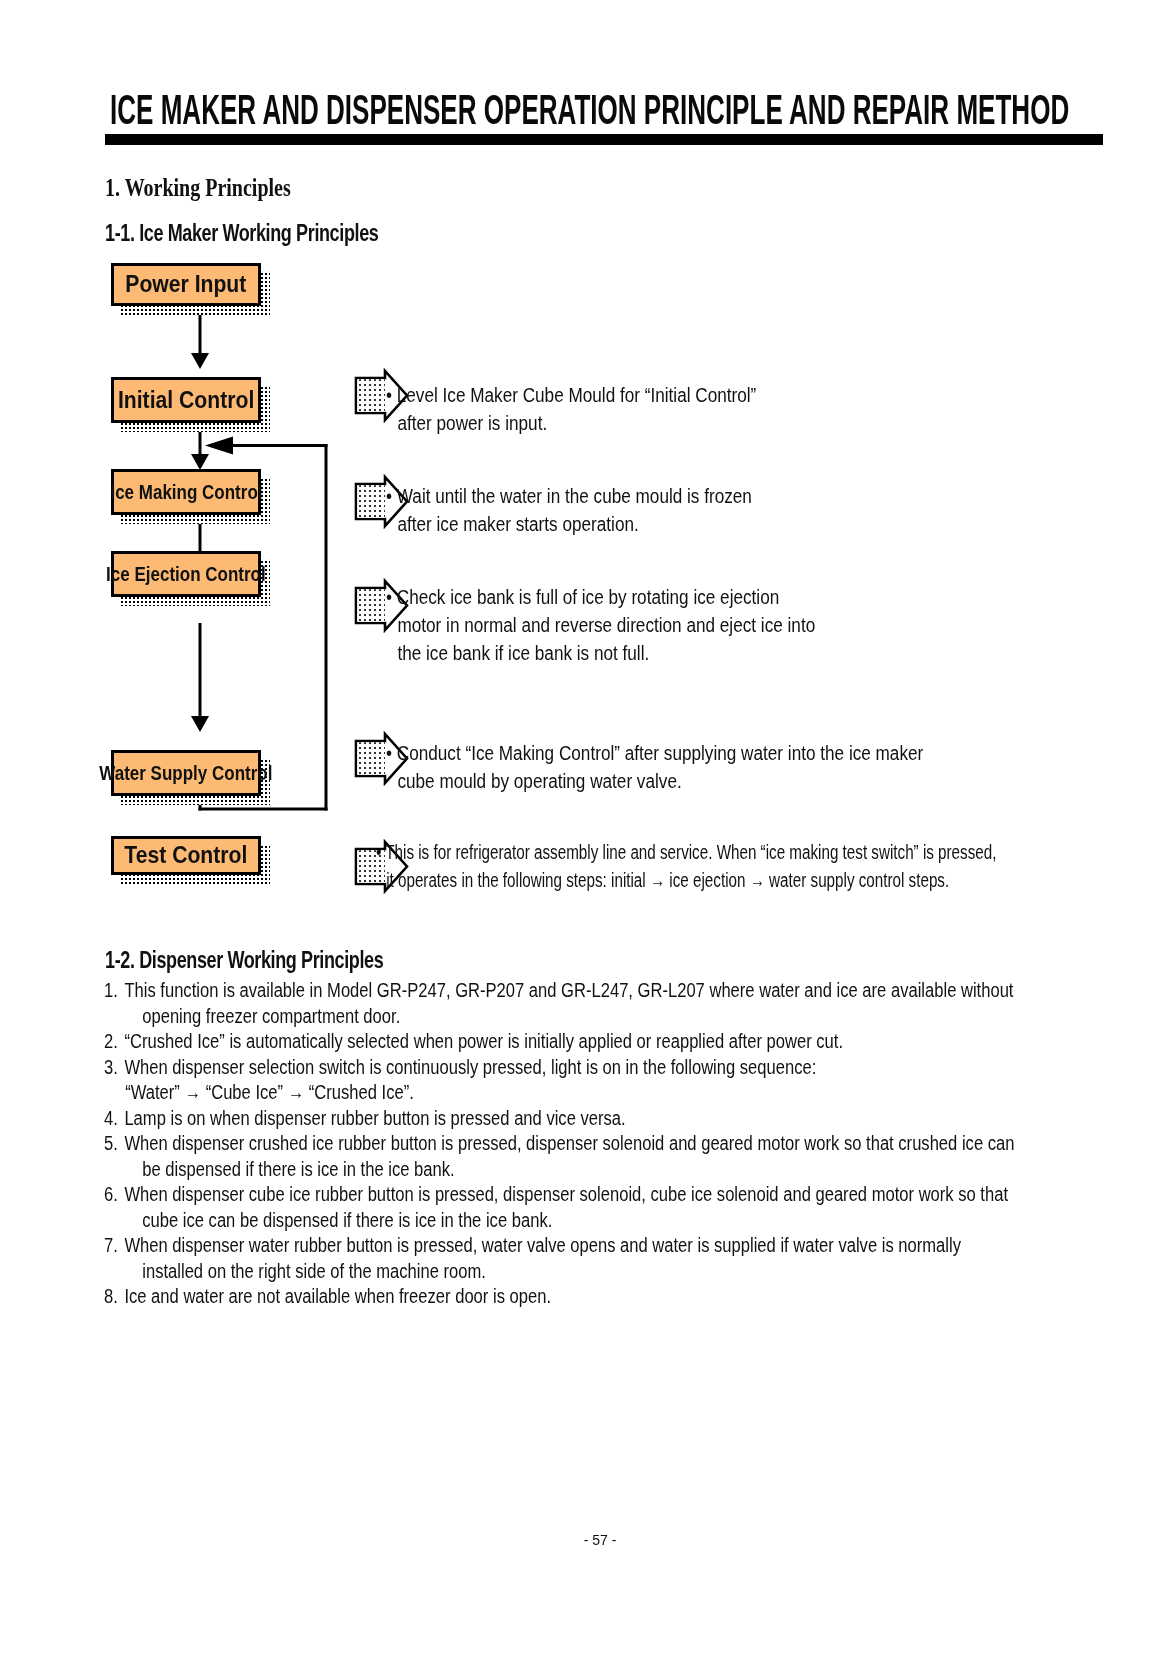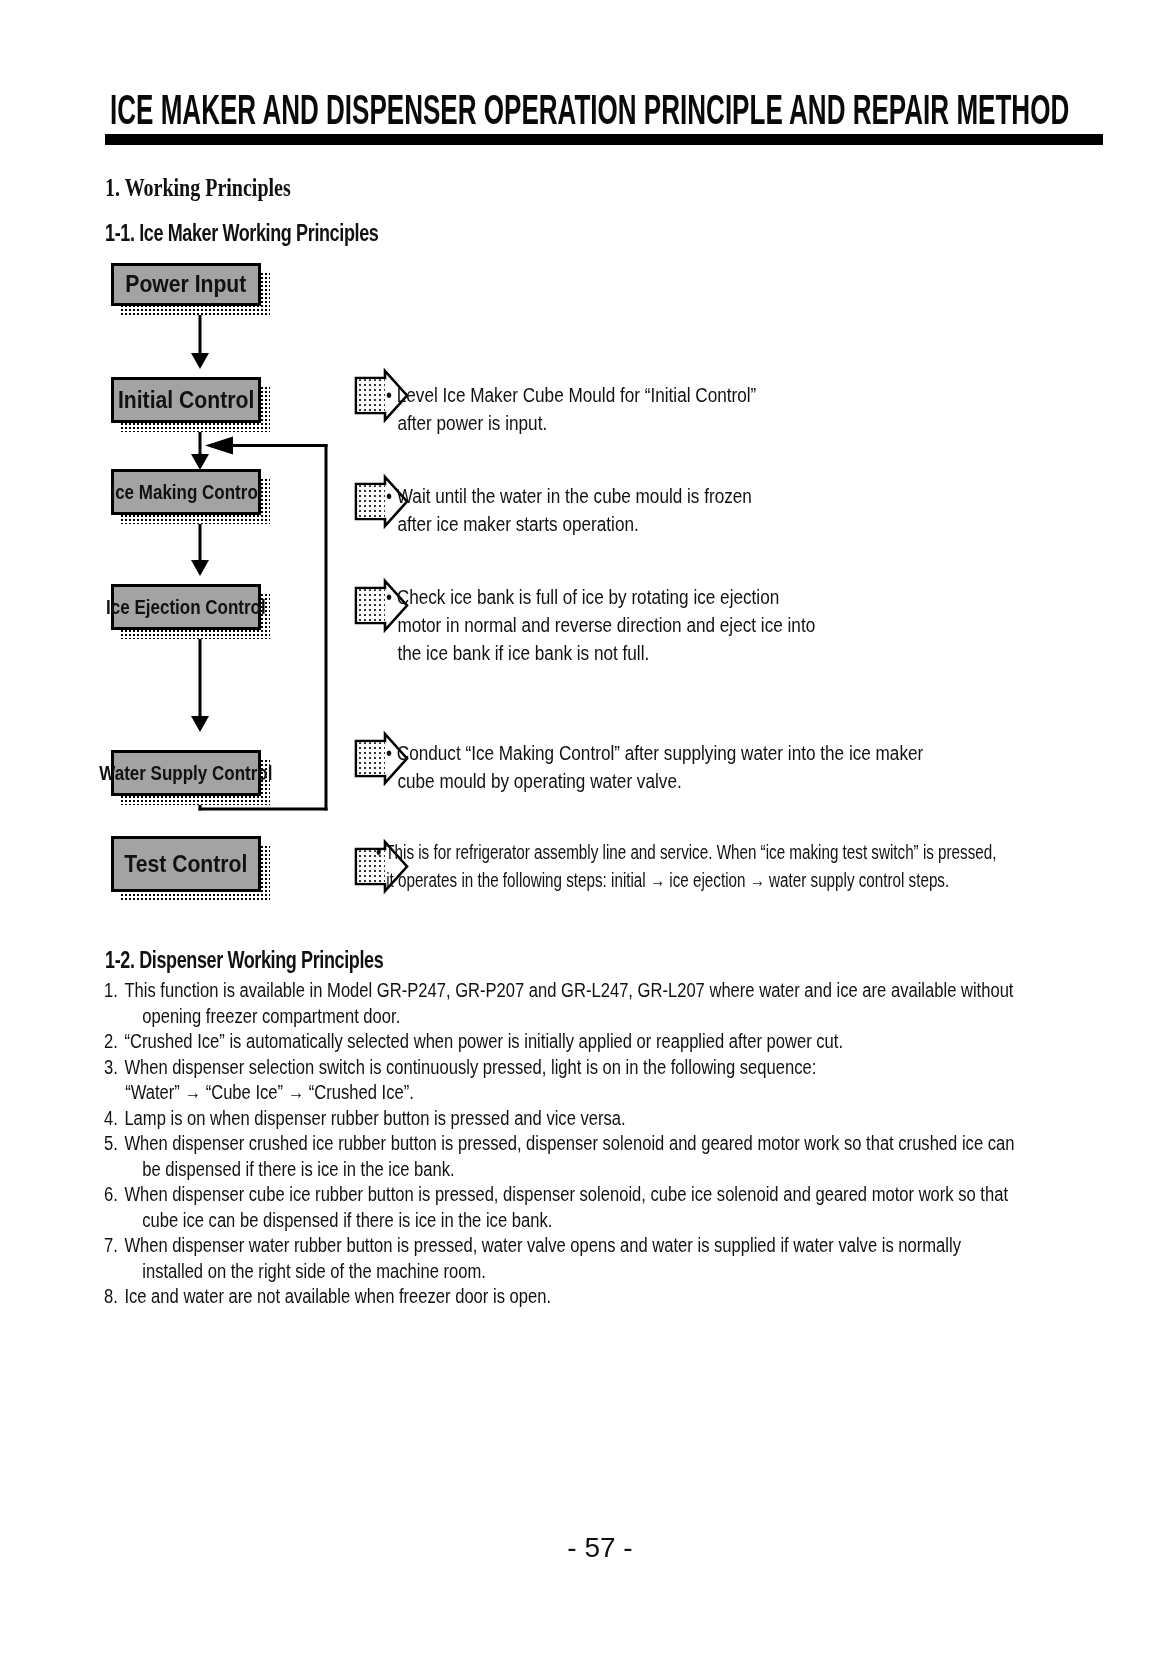--- a/index.html
+++ b/index.html
@@ -29,21 +29,21 @@
   }
 
   
   .node{position:absolute;left:111px;width:150px;}
   .node-shadow{
     position:absolute;left:9px;top:9px;width:100%;height:100%;
     background-image:radial-gradient(#000 1px, transparent 1.3px);
     background-size:4px 4px;background-color:#fff;
   }
   .node-box{
-    position:absolute;left:0;top:0;right:0;bottom:0;background:#a3a3a3;border:3px solid #000;
+    position:absolute;left:0;top:0;right:0;bottom:0;background:#fdba74;border:3px solid #000;
     display:flex;align-items:center;justify-content:center;box-sizing:border-box;
   }
   .node-label{font-weight:bold;font-size:20px;white-space:nowrap;transform:scaleX(0.85);}
   .node-label.lg{font-size:23px;transform:scaleX(0.92);}
 
   svg.connectors{left:0;top:0;pointer-events:none;}
 
   
   .pointer-arrow{position:absolute;left:353px;}
   .annot{
@@ -53,21 +53,21 @@
   .annot.tight{transform:scaleX(0.78);line-height:27.5px;}
   .annot .cont{padding-left:13px;}
 
   
   .d-list{left:104px;top:978px;width:1020px;font-size:19.5px;line-height:25.5px;}
   .li{display:flex;transform:scaleX(0.85);transform-origin:left top;white-space:nowrap;}
   .li .num{width:24px;flex:none;}
   .li .wrap{padding-left:21px;}
   .li .seq{padding-left:1px;}
 
-  .page-num{left:540px;top:1532px;width:120px;text-align:center;font-size:28px;}
+  .page-num{left:540px;top:1532px;width:120px;text-align:center;font-size:14px;}
 </style>
 </head>
 <body>
 
 <div class="abs doc-title">ICE MAKER AND DISPENSER OPERATION PRINCIPLE AND REPAIR METHOD</div>
 <div class="abs title-bar"></div>
 
 <div class="abs h-serif">1. Working Principles</div>
 <div class="abs h-sans h-sans1">1-1. Ice Maker Working Principles</div>
 
@@ -106,33 +106,33 @@
   <div class="node-box">
     <span class="node-label lg">Initial Control</span>
   </div>
 </div>
 <div class="node" style="top:469px;height:46px">
   <div class="node-shadow"></div>
   <div class="node-box">
     <span class="node-label">Ice Making Control</span>
   </div>
 </div>
-<div class="node" style="top:584px;height:46px">
+<div class="node" style="top:551px;height:46px">
   <div class="node-shadow"></div>
   <div class="node-box">
     <span class="node-label">Ice Ejection Control</span>
   </div>
 </div>
 <div class="node" style="top:750px;height:46px">
   <div class="node-shadow"></div>
   <div class="node-box">
     <span class="node-label">Water Supply Control</span>
   </div>
 </div>
-<div class="node" style="top:836px;height:56px">
+<div class="node" style="top:836px;height:39px">
   <div class="node-shadow"></div>
   <div class="node-box">
     <span class="node-label lg">Test Control</span>
   </div>
 </div>
 
 <svg class="pointer-arrow" style="top:368px" width="57" height="55" viewBox="0 0 57 55">
   <path d="M3 10 L32 10 L32 3 L54 27.5 L32 52 L32 45 L3 45 Z" fill="#fff" stroke="#000" stroke-width="2.6"></path>
   <rect x="4.3" y="11.3" width="27.7" height="32.4" fill="url(#halftone)"></rect>
 </svg>

